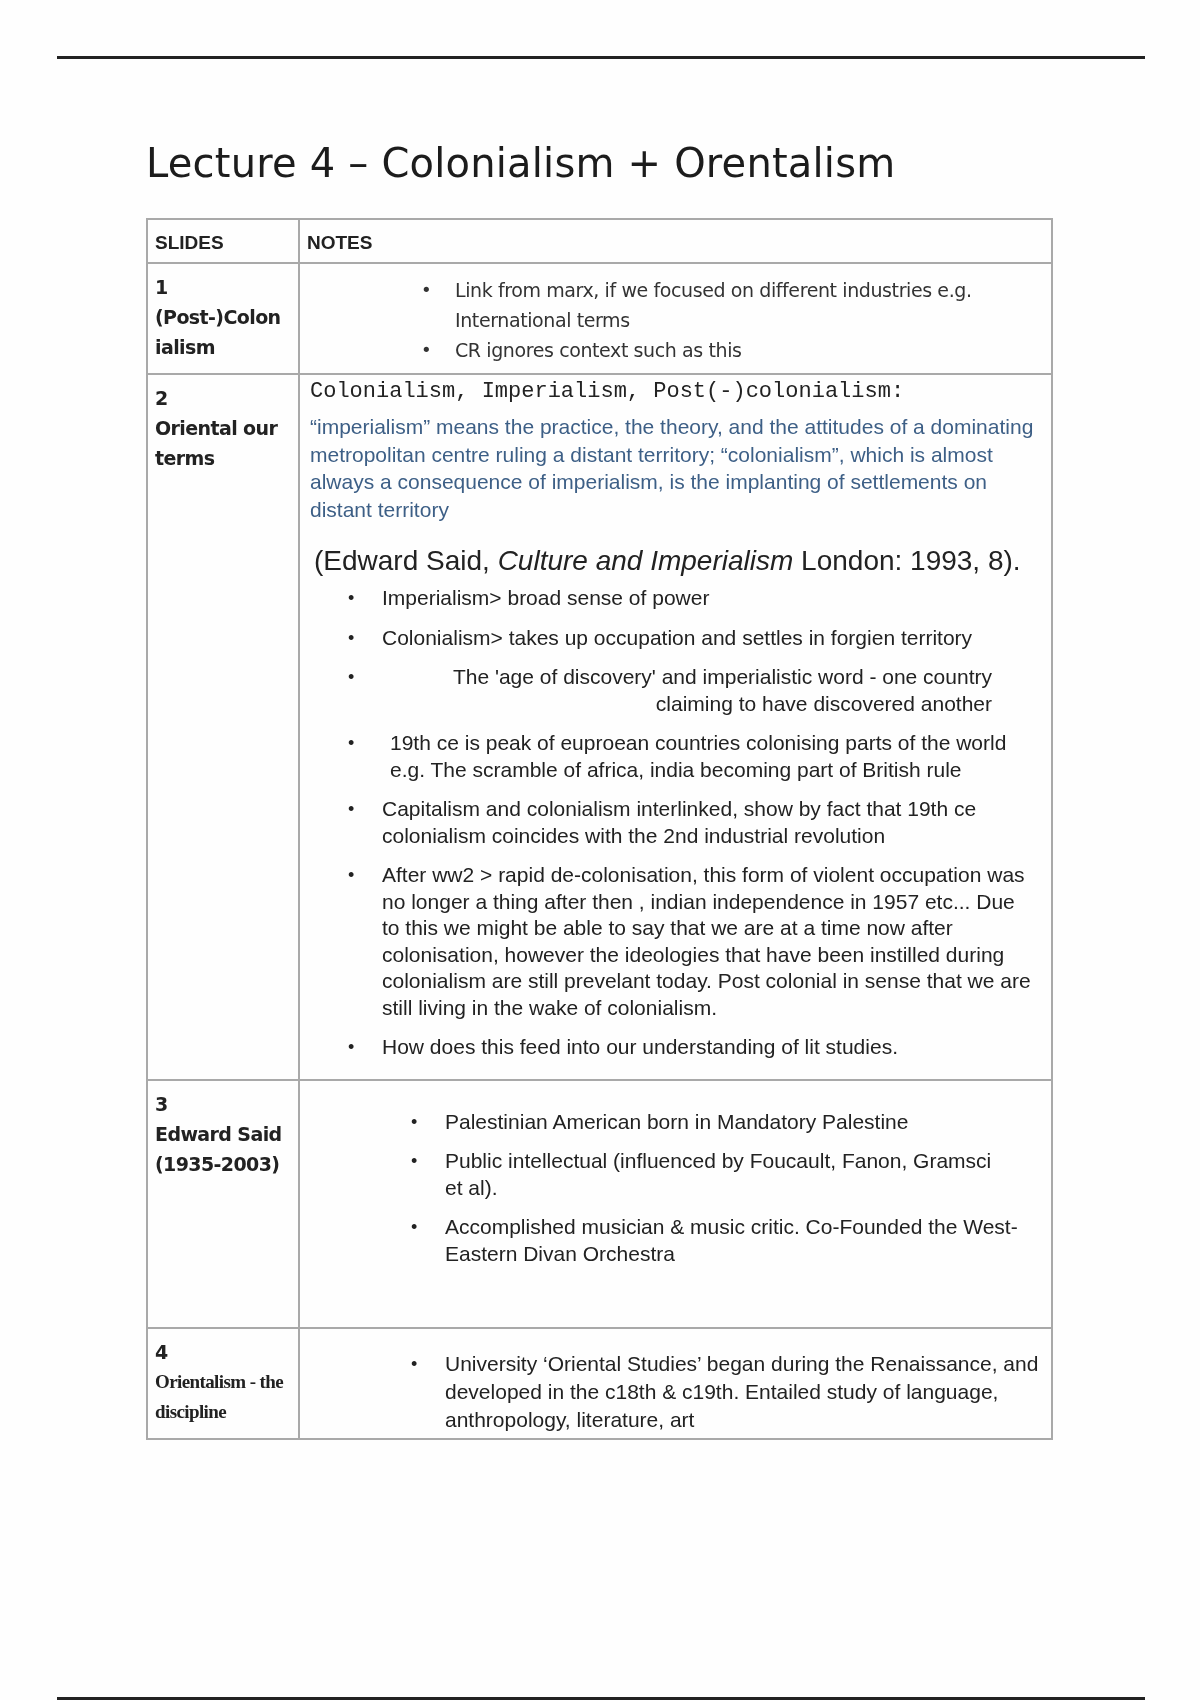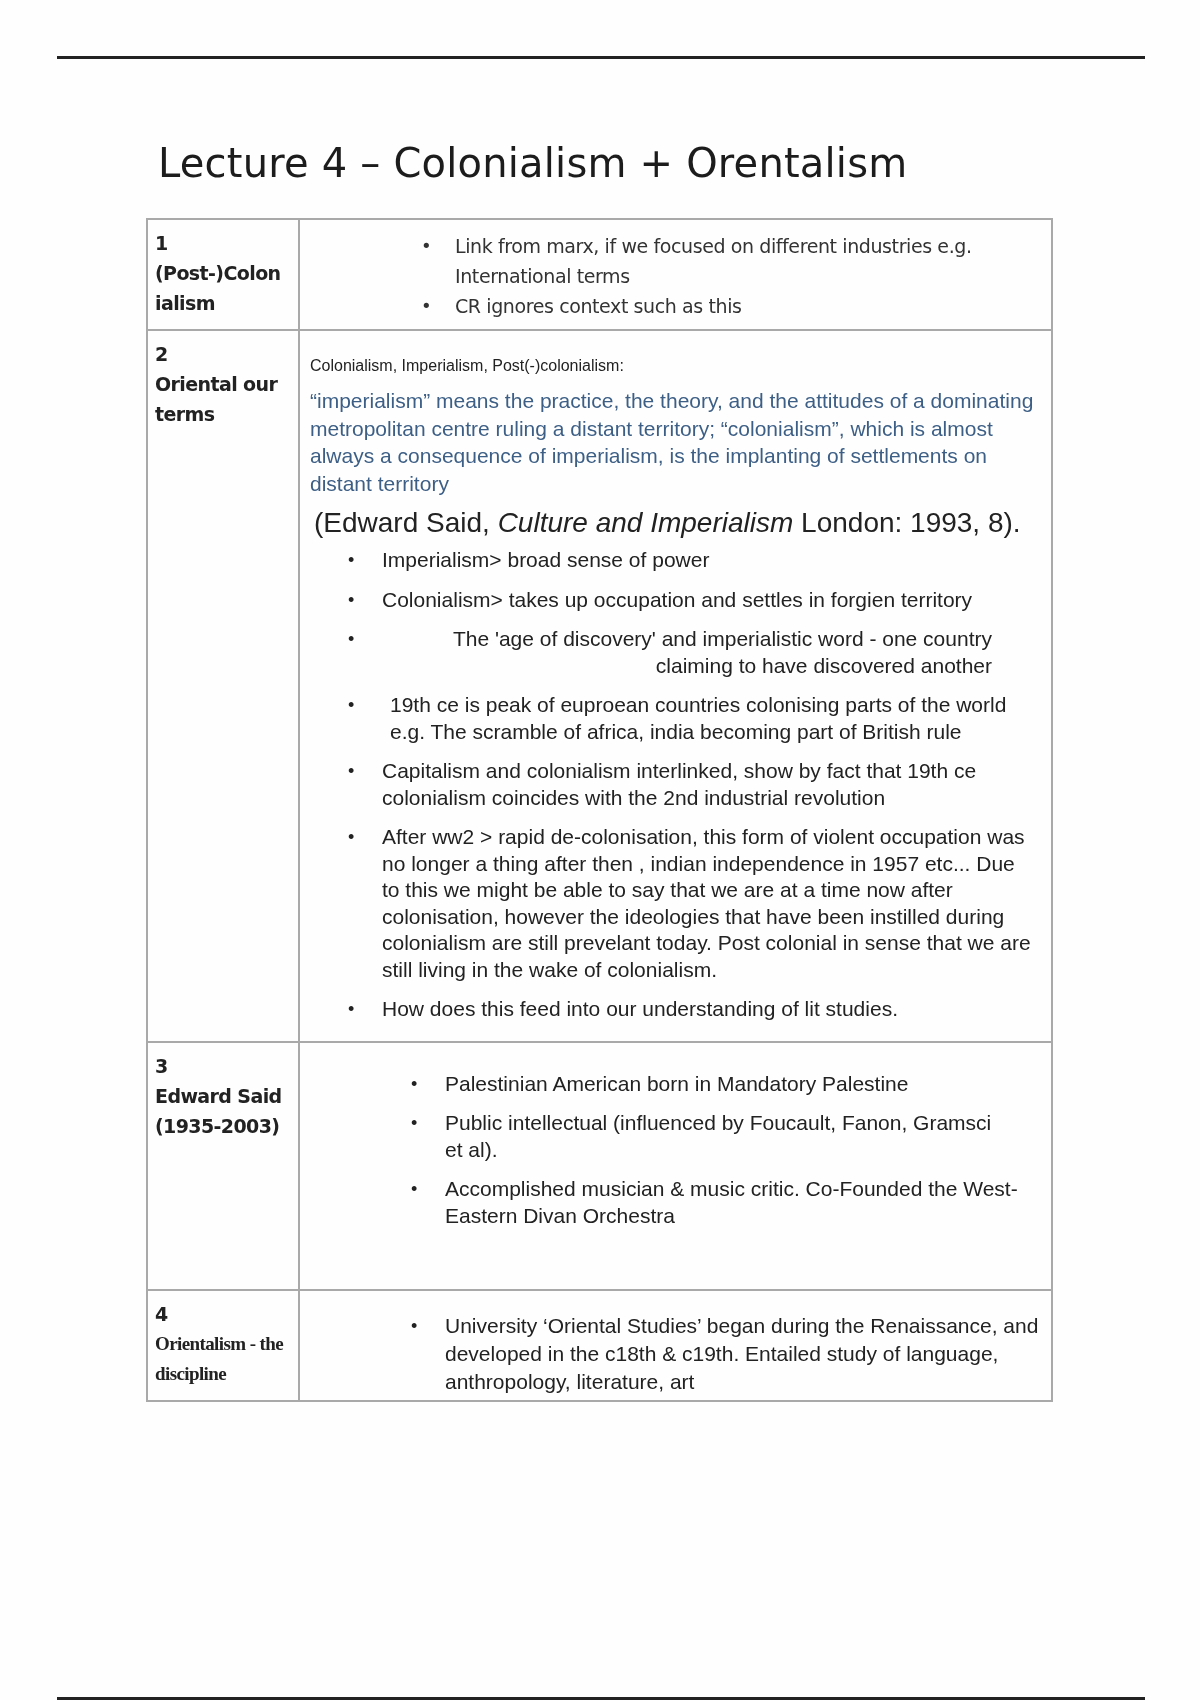--- a/index.html
+++ b/index.html
@@ -4,21 +4,21 @@
   <style>
     html, body { margin: 0; padding: 0; }
     body {
       width: 1200px; height: 1700px; background: #fefefe; position: relative; overflow: hidden;
       font-family: "Liberation Sans", sans-serif; color: #1a1a1a;
     }
     .rule { position: absolute; left: 57px; width: 1088px; height: 3px; background: #222; }
     .rule.top { top: 56px; }
     .rule.bottom { top: 1697px; }
     .title {
-      position: absolute; left: 158px; top: 140px; margin: 0;
+      position: absolute; left: 146px; top: 140px; margin: 0;
       font-family: "DejaVu Sans", sans-serif; font-weight: normal; font-size: 40px; color: #1c1c1c;
       letter-spacing: 0.2px;
     }
     table.notes {
       position: absolute; left: 146px; top: 218px; width: 907px;
       border-collapse: collapse; table-layout: fixed;
     }
     table.notes td, table.notes th {
       border: 2px solid #a9a9a9; vertical-align: top; padding: 0; text-align: left;
     }
@@ -28,22 +28,22 @@
     .slide span { display: block; }
     .cell { font-size: 21px; color: #222; }
     ul { margin: 0; padding: 0; list-style: none; }
     li { position: relative; }
     li .dot { position: absolute; left: -34px; top: 0; font-size: 18px; }
     
     .r1 ul { padding: 11px 0 8px 155px; font-family: "DejaVu Sans", sans-serif; font-size: 19px; line-height: 30px; letter-spacing: -0.4px; color: #333; }
     .r1 li { margin-bottom: 0; }
     
     .r2 { padding: 0 10px 18px 10px !important; }
-    .r2 .lead { margin: 22px 0 8px 0; font-size: 16px; line-height: 26px; }
-    .r2 .quote { color: #3d5f86; font-size: 21px; line-height: 27.5px; margin: 0 0 12px 0; }
+    .r2 .lead { margin: 4px 0 8px 0; font-size: 22px; line-height: 26px; font-family: Liberation Mono, monospace; }
+    .r2 .quote { color: #3d5f86; font-size: 21px; line-height: 27.5px; margin: 0 0 24px 0; }
     .r2 .cite { font-size: 28px; margin: 0 0 10px 4px; line-height: 28px; }
     .r2 .cite i { font-style: italic; }
     .r2 ul { padding-left: 72px; font-size: 21px; line-height: 26.5px; }
     .r2 li { margin-bottom: 13px; }
     
     .r3 ul { padding: 28px 10px 0 145px; font-size: 21px; line-height: 26.5px; }
     .r3 li { margin-bottom: 13px; }
     .r3 { height: 246px; }
     .r4 ul { padding: 21px 10px 4px 145px; font-size: 21px; line-height: 28px; }
   </style>
@@ -53,20 +53,24 @@
 <div class="rule top"></div>
 
 <h1 class="title">Lecture 4 – Colonialism + Orentalism</h1>
 
 <table class="notes">
   <colgroup>
       <col class="c1">
       <col>
     </colgroup>
   <tbody>
+      <tr>
+    <td class="hdr">SLIDES</td>
+    <td class="hdr">NOTES</td>
+  </tr>
 
   <tr>
     <td class="slide">
       <span>1</span>
       <span style="width:130px;">(Post-)Colonialism</span>
     </td>
     <td class="cell r1">
       <ul>
         <li>
               <span class="dot">•</span>

